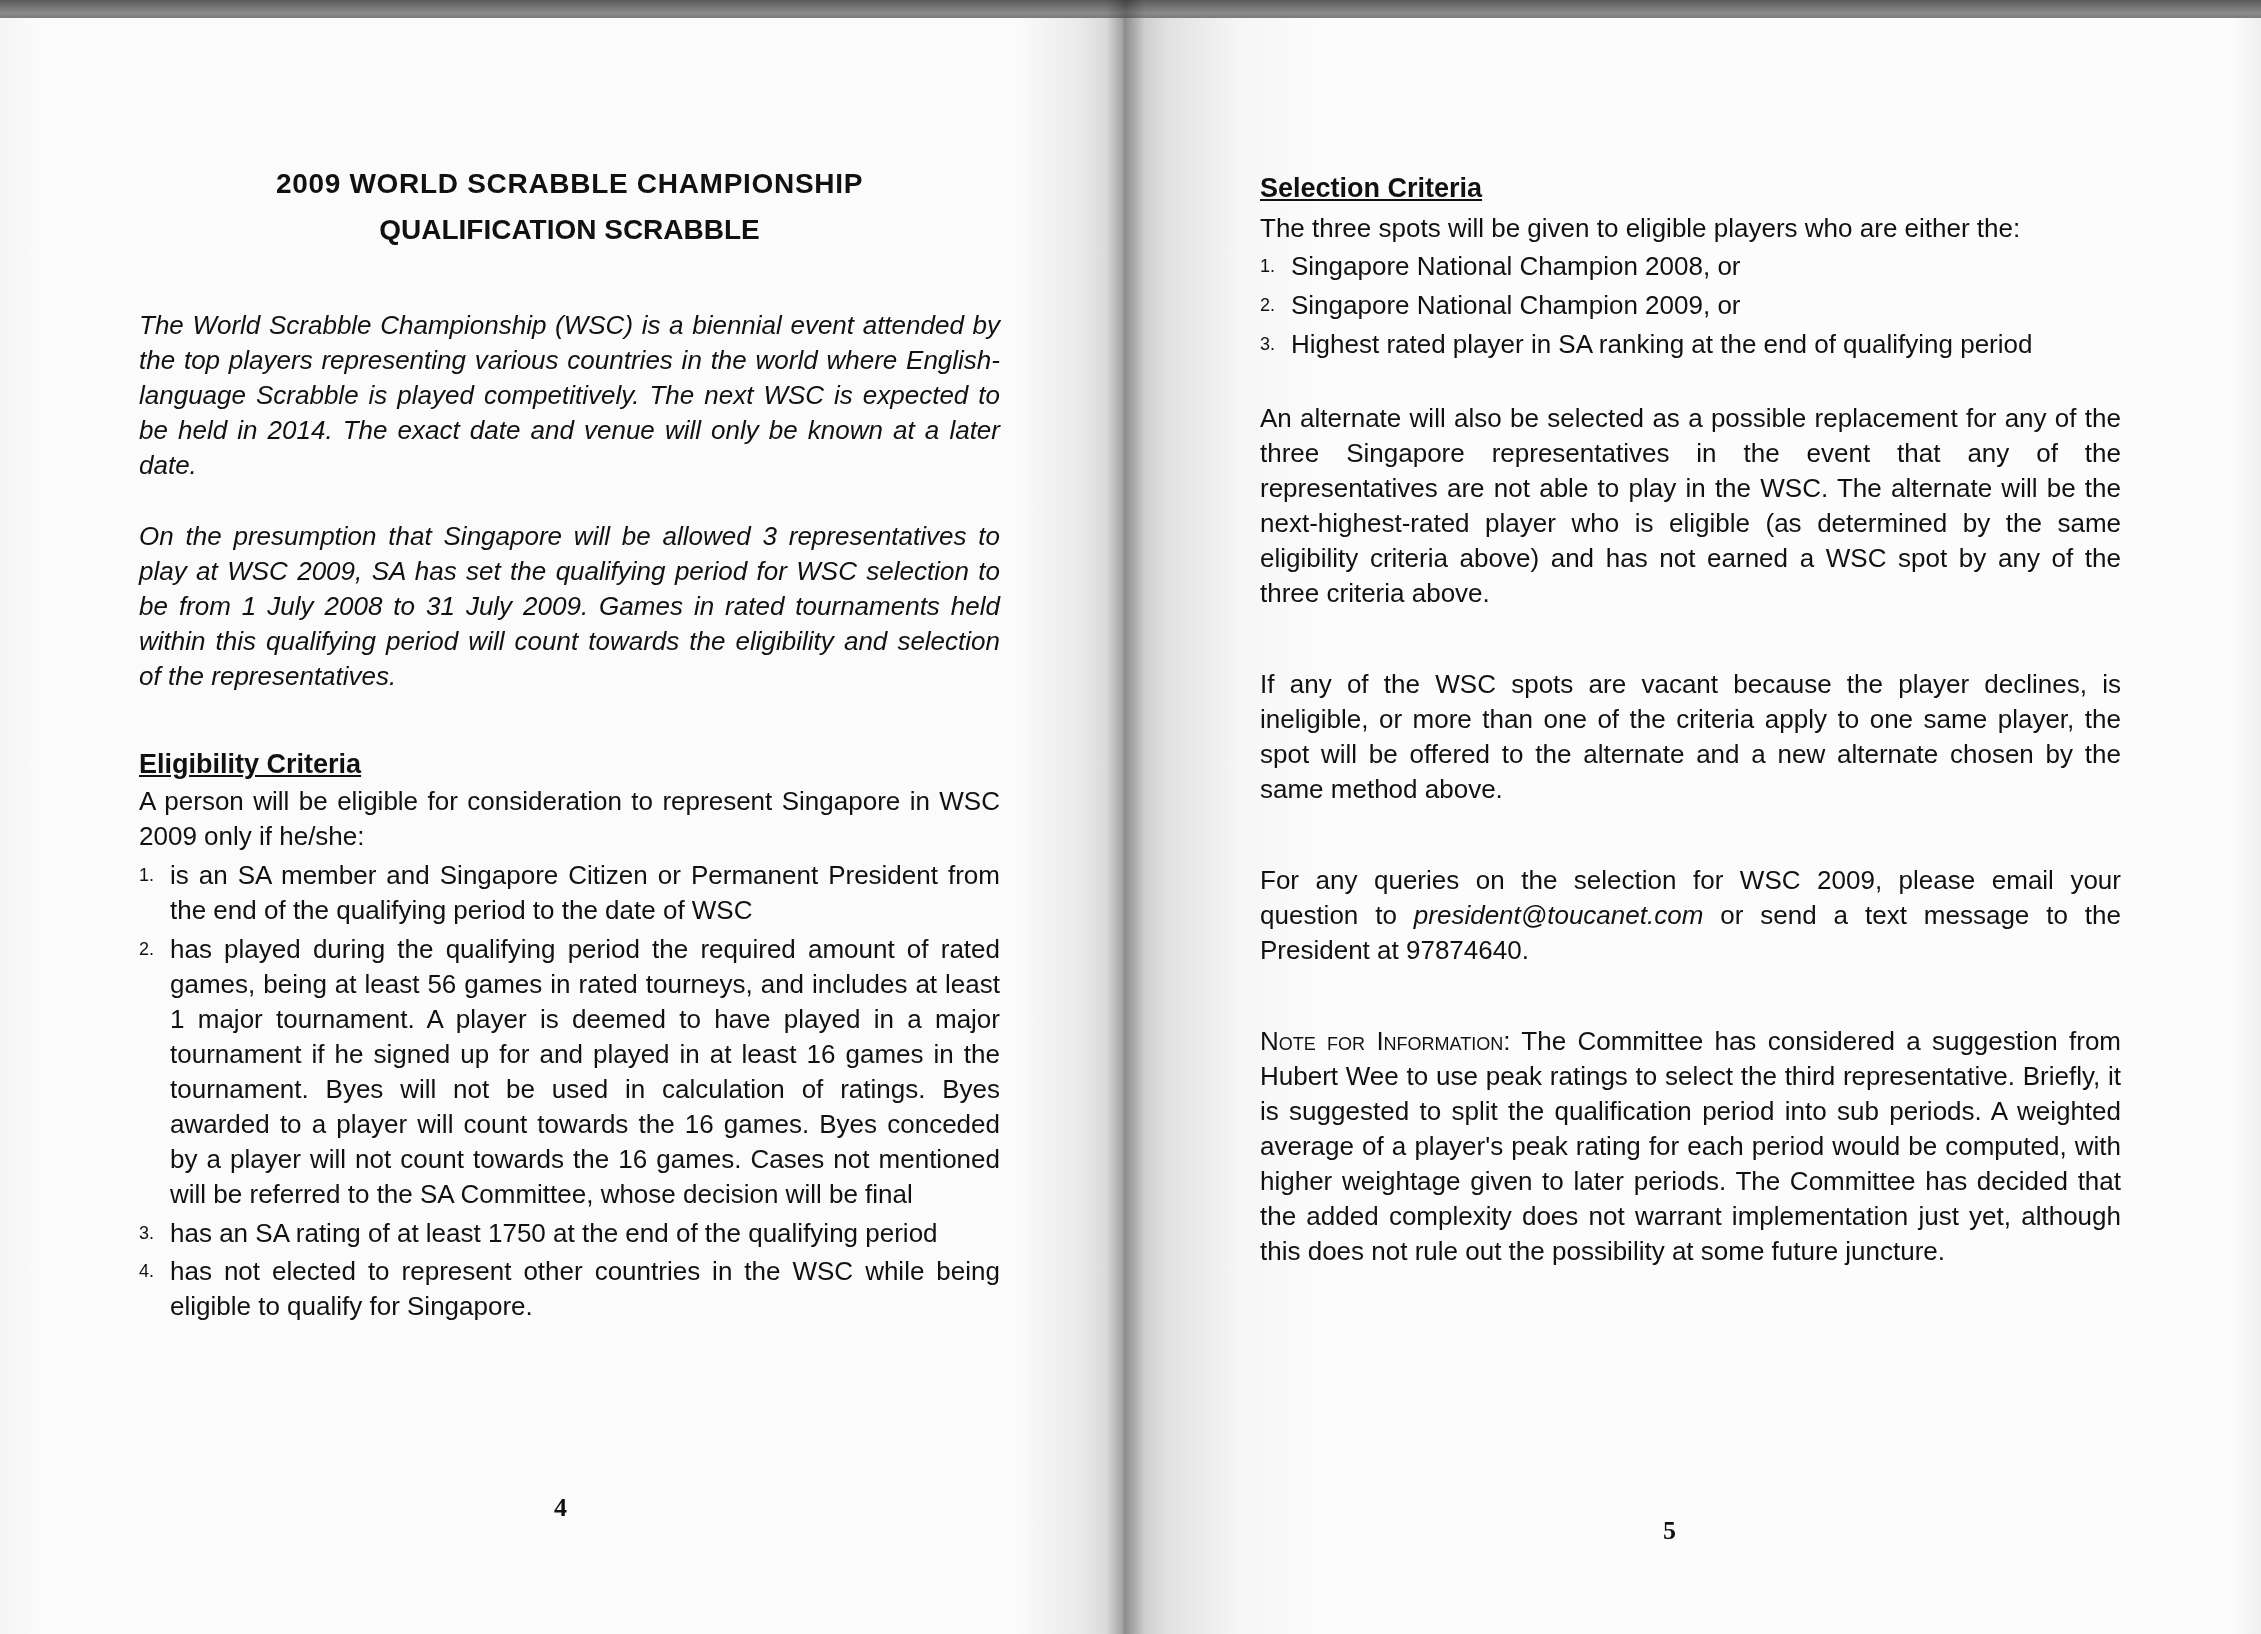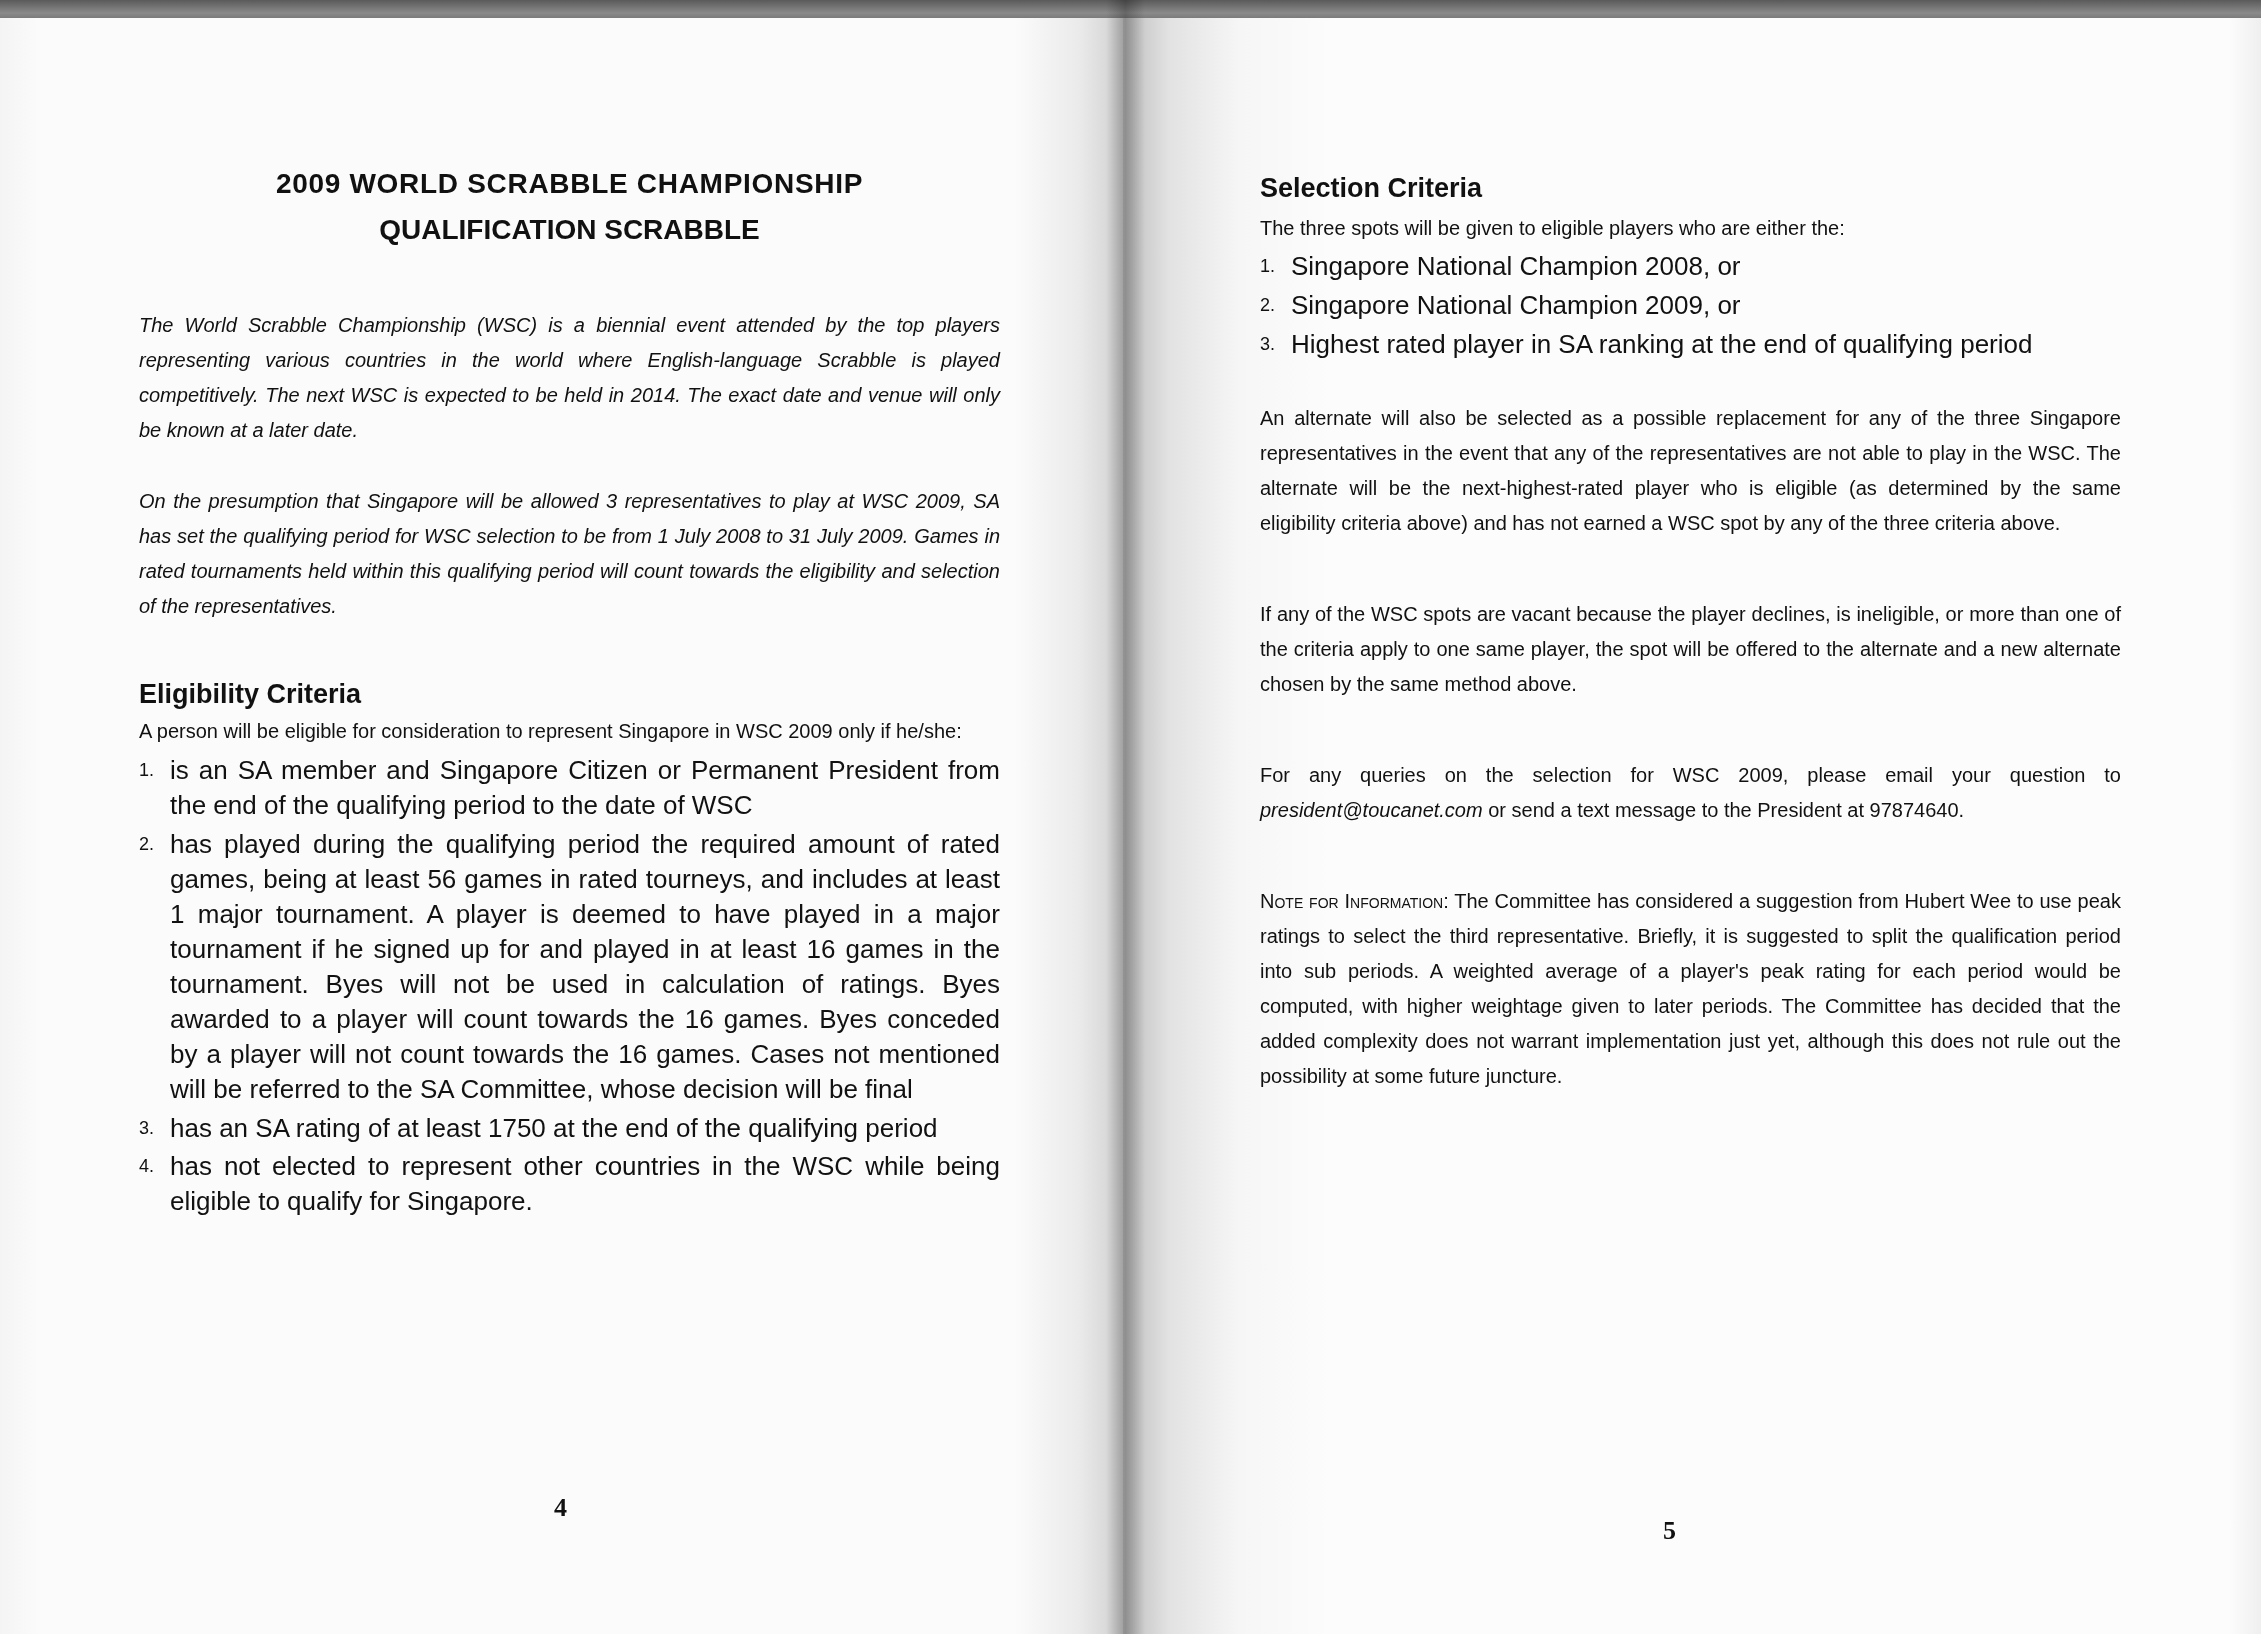--- a/index.html
+++ b/index.html
@@ -36,27 +36,27 @@
 
   .title {
     text-align: center; font-weight: bold; font-size: 28px;
     letter-spacing: 0.7px; margin: 0; line-height: 44px;
   }
   .subtitle {
     text-align: center; font-size: 28px; margin: 3.9px 0 0 0; line-height: 39px;
   }
   p { margin: 0; }
   .body {
-    font-size: 20px; line-height: 35px; text-align: justify;
+    font-size: 26px; line-height: 35px; text-align: justify;
   }
   .italic { font-style: italic; }
   .intro1 { margin-top: 59px; }
   .intro2 { margin-top: 36px; }
   .heading {
-    font-weight: bold; font-size: 27px; 
+    font-weight: bold; font-size: 27px; text-decoration: underline;
     line-height: 39px; margin: 0;
   }
   .left .heading { margin-top: 51px; }
   ol.items { list-style: none; margin: 0; padding: 0; }
   ol.items li { position: relative; padding-left: 31px; font-size: 26px; line-height: 35px; text-align: justify; margin-top: 3.9px; }
   ol.items li .num { position: absolute; left: 0; top: 0; font-size: 18px; }
   .sel-intro { margin-top: 2.6px; }
   .para-gap { margin-top: 39px; }
   .para-gap-lg { margin-top: 56px; }
   .smallcaps { font-variant: small-caps; }

